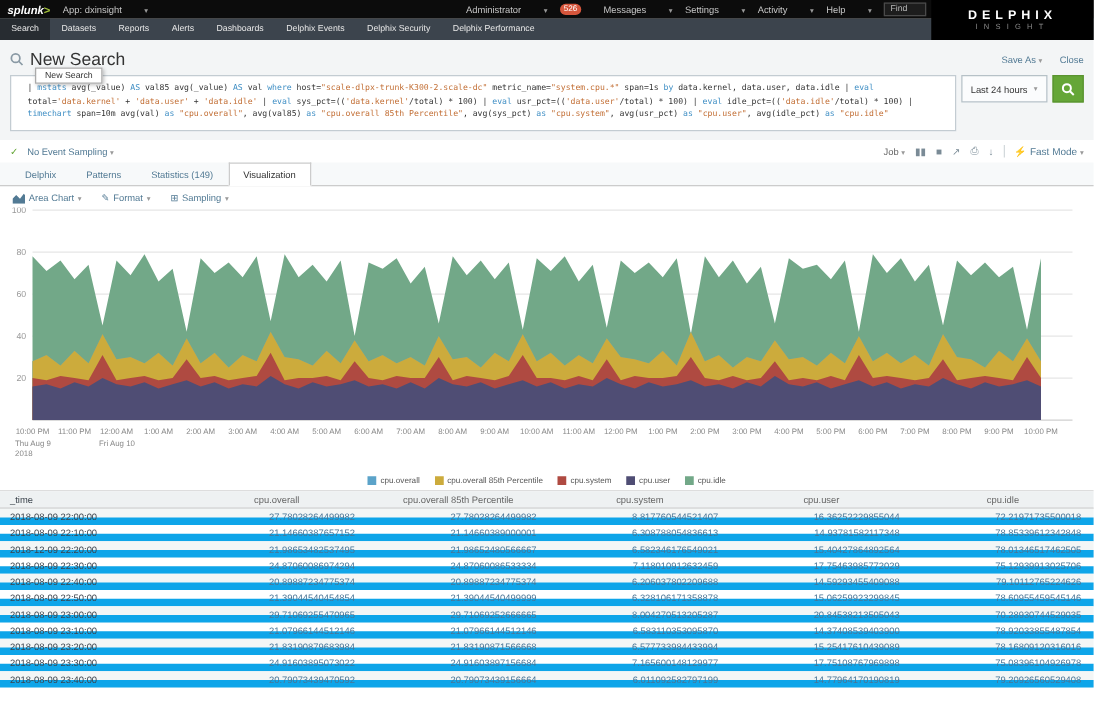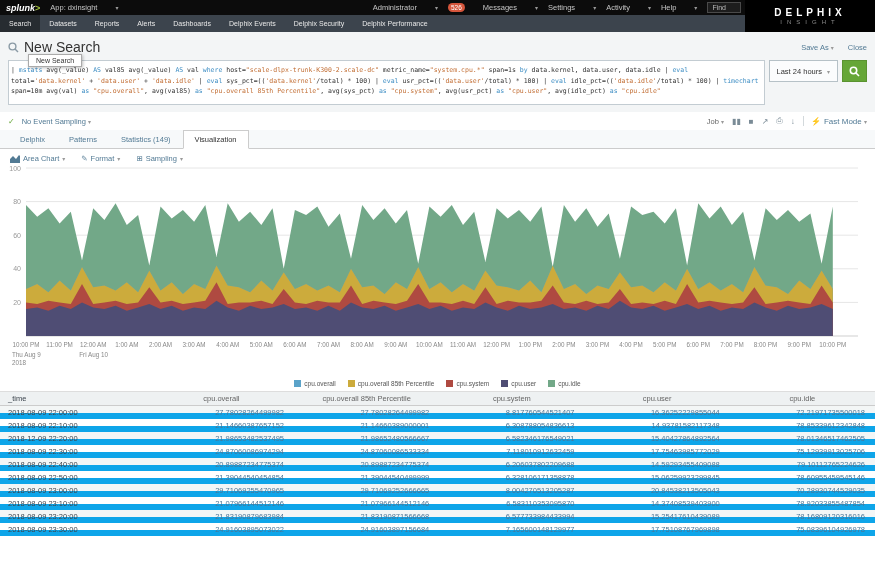--- a/index.html
+++ b/index.html
@@ -30,21 +30,21 @@
   .appnav .nav-item { line-height: 17px; padding: 0 9px; cursor: pointer; white-space: nowrap; }
   .appnav .nav-item.active { background: #272c31; }
   
   .search-header { background: #f3f5f6; display: flex; align-items: center; padding: 7px 8px 5px 8px; }
   .page-title { font-size: 14px; color: #333; margin-left: 5px; font-weight: normal; }
   .header-links { margin-left: auto; display: flex; gap: 14px; font-size: 7.5px; color: #527a94; }
   .header-links span { cursor: pointer; }
   
   .search-row { background: #f3f5f6; display: flex; align-items: flex-start; padding: 0 8px 7px 8px; gap: 4px; }
   .query-box { flex: 1; min-height: 45px; background: #fff; border: 1px solid #c3ccd2;
-    padding: 4px 2px; font-family: "DejaVu Sans Mono", monospace; font-size: 6.5px;
+    padding: 4px 13px; font-family: "DejaVu Sans Mono", monospace; font-size: 6.5px;
     line-height: 1.65; color: #333; word-break: break-word; }
   .tok-k { color: #3e8ec4; }
   .tok-s { color: #c26e34; }
   .tok-p { color: #333; }
   .time-btn { height: 22px; border: 1px solid #b6c1c7; background: #fbfcfd; font-size: 7.5px;
     color: #333; display: flex; align-items: center; gap: 5px; padding: 0 7px; cursor: pointer; white-space: nowrap; }
   .search-btn { height: 22px; width: 25px; background: #65a637; border: 1px solid #5a9330;
     display: flex; align-items: center; justify-content: center; cursor: pointer; }
   
   .results-bar { display: flex; align-items: center; padding: 4px 8px; font-size: 7.5px; color: #666; gap: 7px; background: #fff; }
@@ -356,14 +356,22 @@
         <span class="c-num">78.16809120316016</span>
       </div>
       <div class="t-row">
         <span class="c-time">2018-08-09 23:30:00</span>
         <span class="c-num">24.91603895073022</span>
         <span class="c-num">24.91603897156684</span>
         <span class="c-num">7.165600148129977</span>
         <span class="c-num">17.75108767969898</span>
         <span class="c-num">75.08396104926978</span>
       </div>
+      <div class="t-row">
+        <span class="c-time">2018-08-09 23:40:00</span>
+        <span class="c-num">20.79073439470592</span>
+        <span class="c-num">20.79073439156664</span>
+        <span class="c-num">6.011092582797199</span>
+        <span class="c-num">14.77964170190819</span>
+        <span class="c-num">79.20926560529408</span>
+      </div>
     </div>
 </div>
 
 </body></html>

